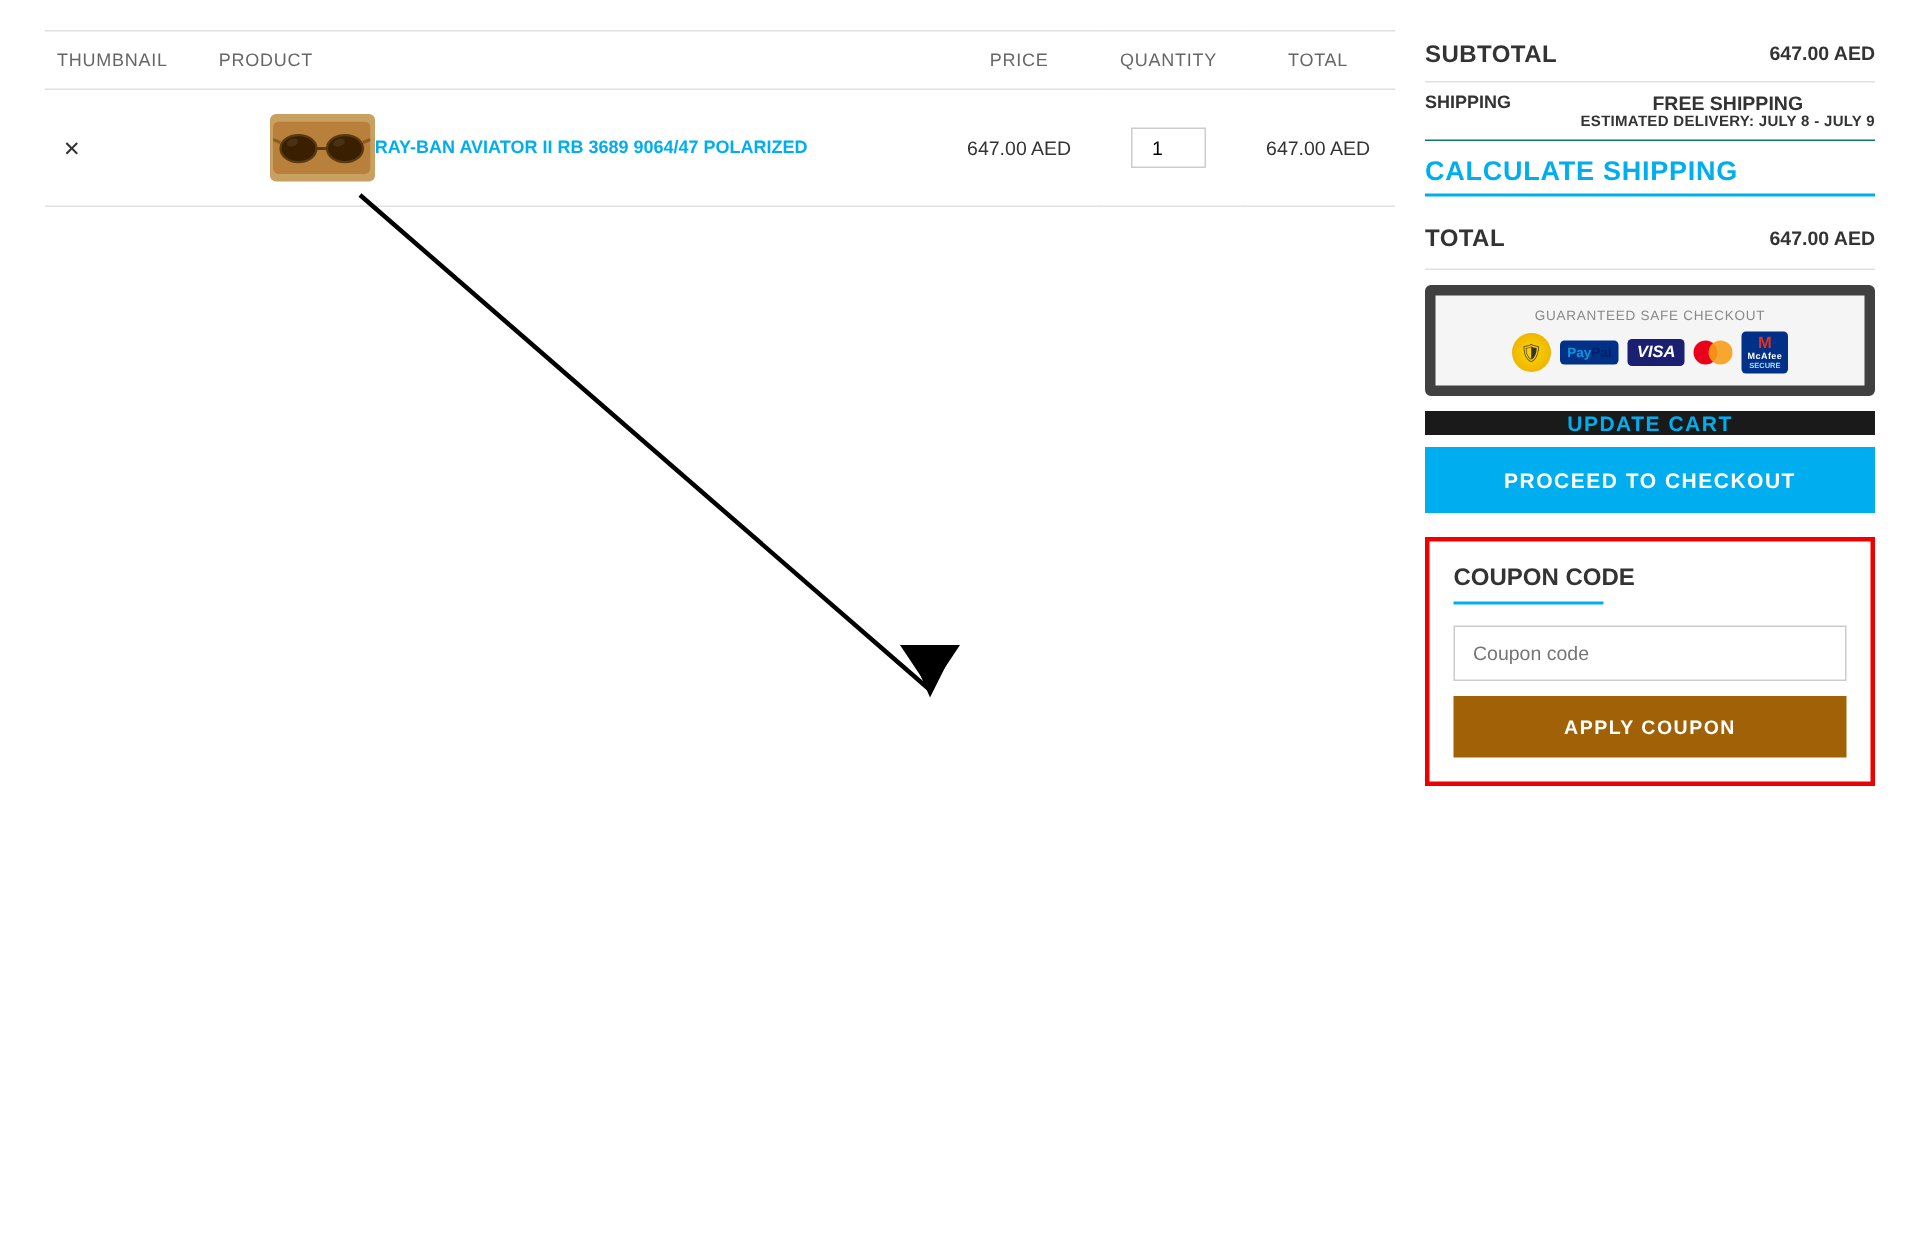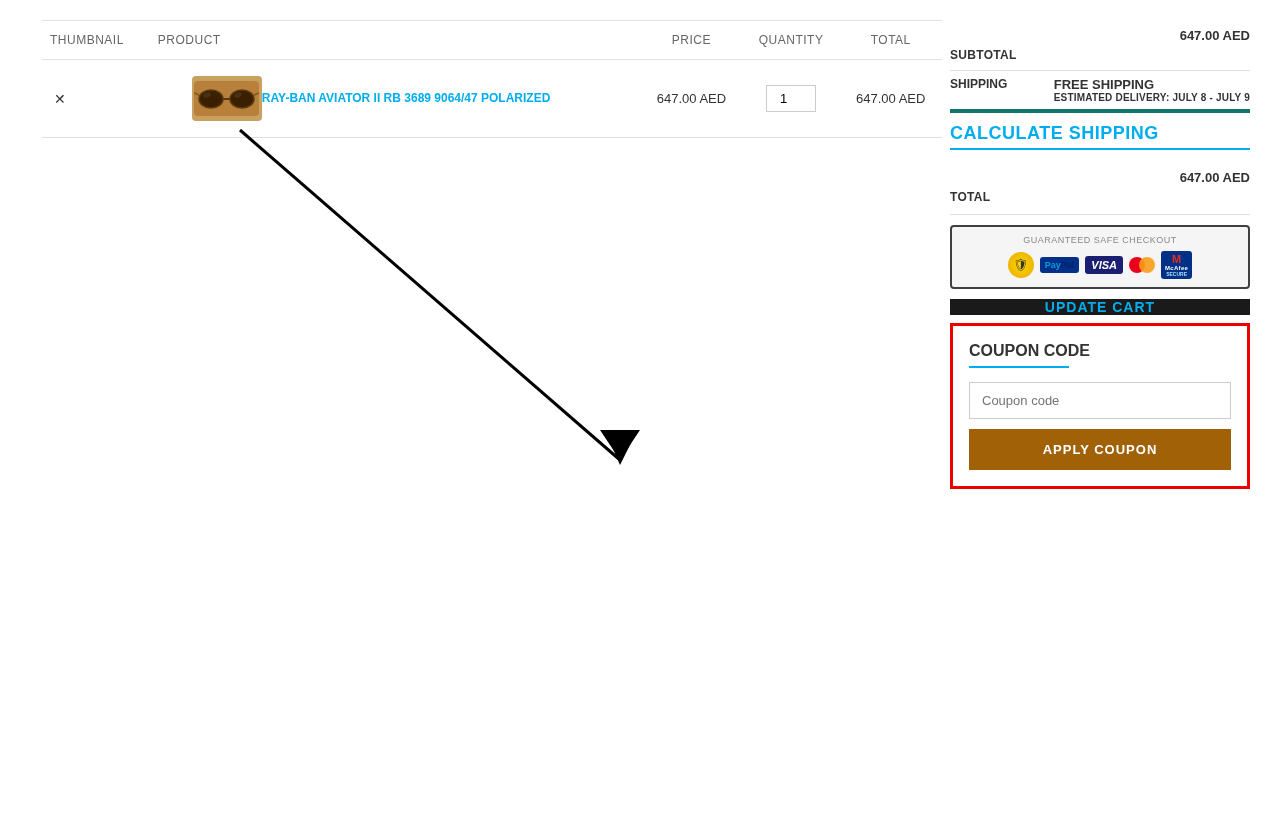--- a/index.html
+++ b/index.html
@@ -19,21 +19,20 @@
 
     
     .cart-table-section {
       flex: 1;
       min-width: 0;
     }
 
     .cart-table {
       width: 100%;
       border-collapse: collapse;
-      margin-left: 12px;
     }
 
     .cart-table thead tr {
       border-top: 1px solid #e0e0e0;
       border-bottom: 1px solid #e0e0e0;
     }
 
     .cart-table thead th {
       padding: 12px 8px;
       text-align: left;
@@ -133,46 +132,45 @@
       align-items: flex-start;
       padding: 8px 0;
       border-bottom: 1px solid #e0e0e0;
     }
 
     .summary-row:last-of-type {
       border-bottom: none;
     }
 
     .summary-label {
-      font-size: 12px;
+      font-size: 16px;
       color: #333;
       font-weight: 600;
       letter-spacing: 0.3px;
-      margin-top: 20px;
     }
 
     .summary-value {
       font-size: 13px;
       font-weight: bold;
       color: #333;
     }
 
     .shipping-block {
       padding: 6px 0;
-      border-bottom: 4px solid #0f766e;
+      border-bottom: 1px solid #0f766e;
     }
 
     .shipping-label {
       font-size: 12px;
       color: #333;
       font-weight: 600;
     }
 
     .free-shipping {
-      text-align: left;
+      text-align: center;
       font-size: 13px;
       font-weight: bold;
       color: #333;
     }
 
     .estimated-delivery {
       font-size: 10px;
       color: #333;
       font-weight: 600;
       text-align: right;
@@ -207,21 +205,21 @@
 
     .total-row {
       display: flex;
       justify-content: space-between;
       padding: 10px 0;
       border-bottom: 1px solid #e0e0e0;
     }
 
     .checkout-badge {
       background: #f5f5f5;
-      border: 2px solid #404040;
+      border: 7px solid #404040;
       border-radius: 4px;
       padding: 8px;
       margin: 10px 0;
       text-align: center;
     }
 
     .badge-title {
       font-size: 9px;
       color: #888;
       letter-spacing: 0.5px;
@@ -495,20 +493,21 @@
         <div class="badge-mcafee">
           <span class="m-logo">M</span>
           <span style="font-size:6px; color:#fff; letter-spacing:0.3px;">McAfee</span>
           <span style="font-size:5px; color:#adf;">SECURE</span>
         </div>
       </div>
     </div>
 
     <button class="update-cart-btn">UPDATE CART</button>
 
+    <button class="checkout-btn">PROCEED TO CHECKOUT</button>
 
     <div class="coupon-section">
       <div class="coupon-title">COUPON CODE</div>
       <div class="coupon-underline"></div>
       <input type="text" class="coupon-input" placeholder="Coupon code" style="">
       <button class="apply-coupon-btn">APPLY COUPON</button>
     </div>
 
   </div>
 </div>

